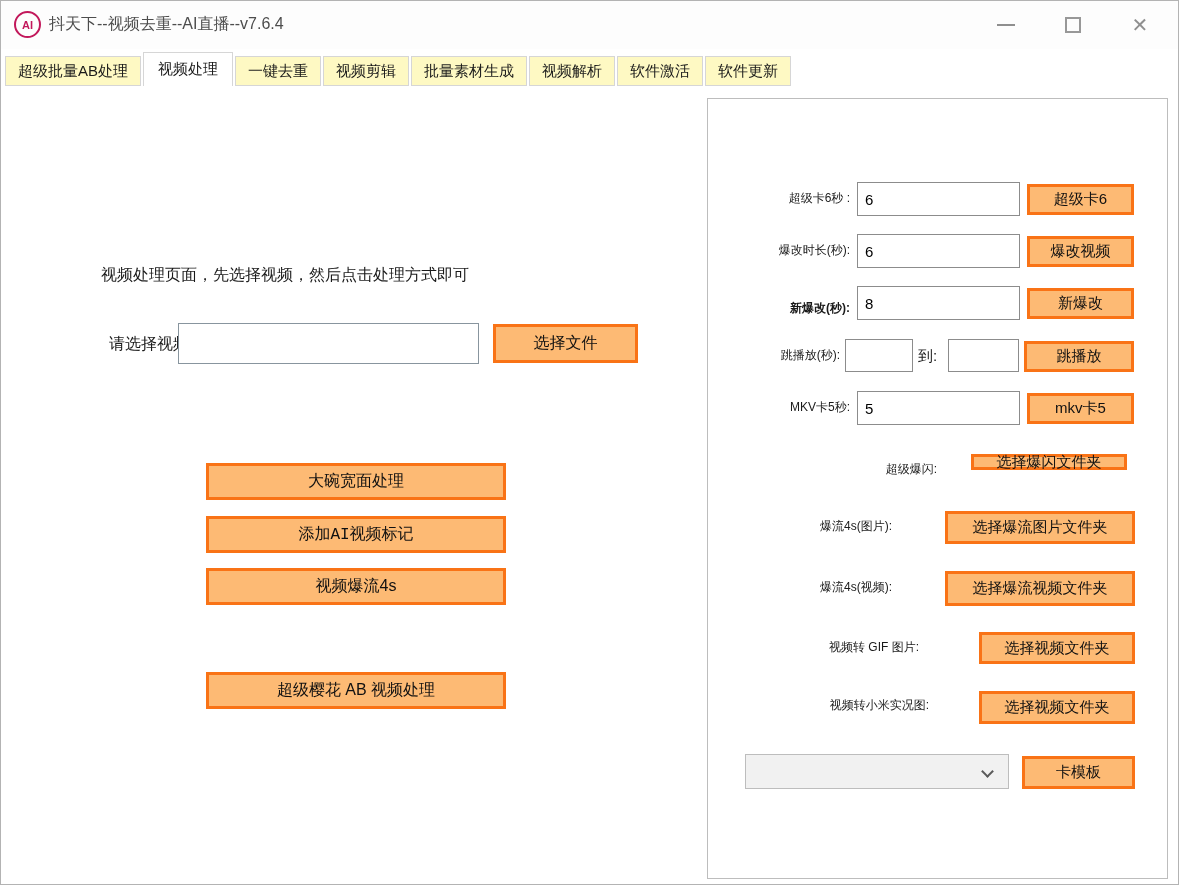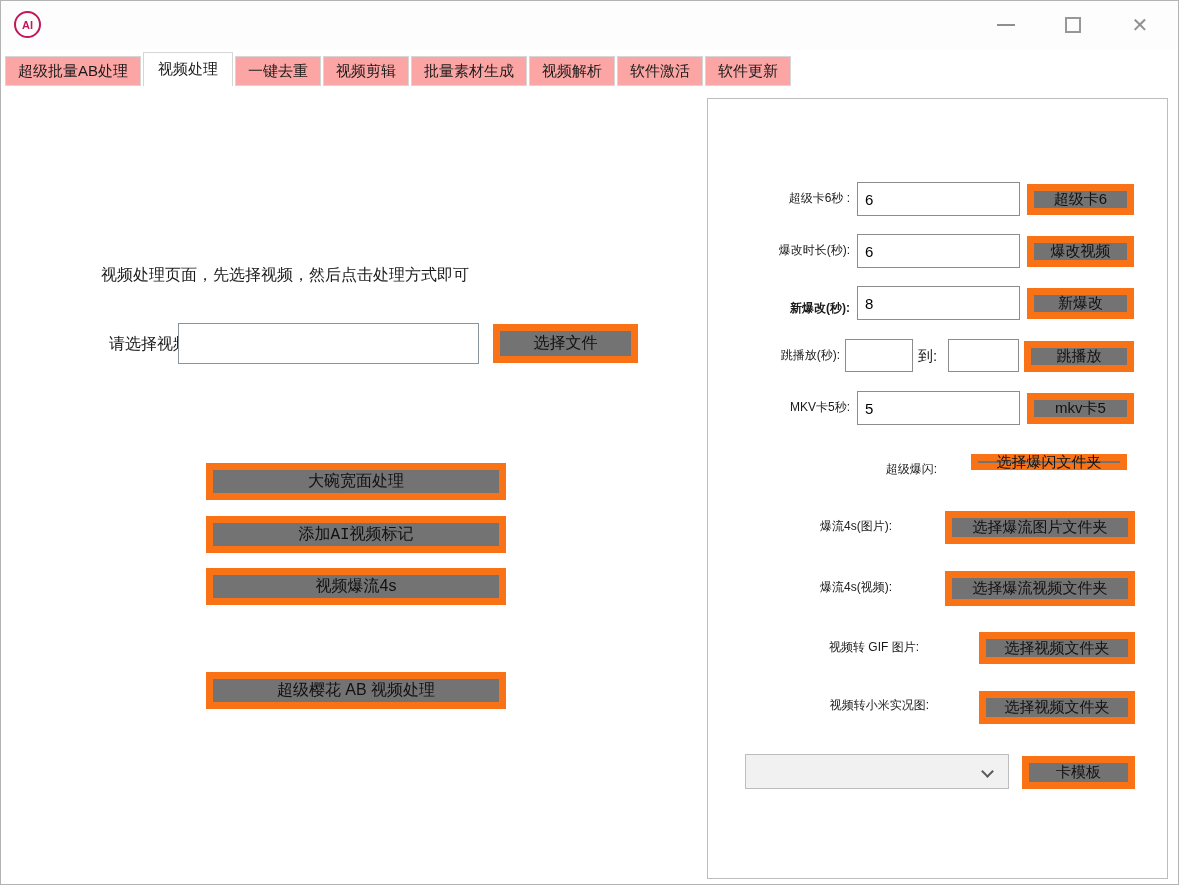--- a/index.html
+++ b/index.html
@@ -22,37 +22,37 @@
   .btn-min { left:982px; }
   .btn-max { left:1049px; }
   .btn-close { left:1116px; }
   .glyph-min { width:18px; border-top:2px solid #8f8f8f; }
   .glyph-max { width:16px; height:16px; border:2px solid #989898; }
   .glyph-close { font-size:20px; color:#8f8f8f; line-height:1; }
   
   .tabstrip { position:absolute; left:4px; top:51px; display:flex; align-items:flex-end; }
   .tab {
     height:30px; padding:0 12px; margin-right:2px;
-    background:#fca5a5; border:1px solid #d6d6d6;
+    background:#fef9c3; border:1px solid #d6d6d6;
     font-size:15px; color:#1a1a1a; display:flex; align-items:center; white-space:nowrap;
     cursor:pointer;
   }
   .tab.active {
     height:34px; background:#ffffff; border-bottom:none; position:relative; z-index:2;
     padding:0 14px;
   }
   
   .intro { position:absolute; left:100px; top:264px; width:510px; text-align:left; font-size:16px; color:#1a1a1a; }
   .sel-label { position:absolute; left:108px; top:333px; font-size:16px; color:#1a1a1a; }
   .sel-input {
     position:absolute; left:177px; top:322px; width:301px; height:41px;
     border:1px solid #88959e; background:#fff; font-size:16px; padding:0 8px; outline:none;
   }
   .btn {
-    background:#737373; border:7px solid #f97316; color:#111;
+    background:#fdba74; border:3px solid #f97316; color:#111;
     display:flex; align-items:center; justify-content:center;
     font-size:16px; cursor:pointer; white-space:nowrap;
     font-family: "Liberation Sans", "DejaVu Sans", sans-serif;
   }
   .sel-file-btn { position:absolute; left:492px; top:323px; width:145px; height:39px; }
   .action-btn { position:absolute; left:205px; width:300px; height:37px;margin-top:8px; }
   .ab-0 { top:454px; } .ab-1 { top:507px;font-family:Liberation Mono, monospace; } .ab-2 { top:559px; } .ab-3 { top:611px; } .ab-4 { top:663px; }
   
   .panel { position:absolute; left:706px; top:97px; width:461px; height:781px; border:1px solid #bdbdbd; background:#fff; }
   .p-label { position:absolute; text-align:right; font-size:12px; color:#1a1a1a; white-space:nowrap; }
@@ -92,20 +92,21 @@
   .dd-value { position:absolute; left:8px; top:8px; font-size:15px; color:#1a1a1a; }
   .tpl-btn { left:314px; top:657px; width:113px; height:33px; }
 </style>
 </head>
 <body>
 
 <div class="window">
 
   <div class="titlebar">
     <div class="logo">AI</div>
+    <div class="title-text">抖天下--视频去重--AI直播--v7.6.4</div>
     <div class="win-btn btn-min">
         <div class="glyph-min"></div>
       </div>
     <div class="win-btn btn-max">
         <div class="glyph-max"></div>
       </div>
     <div class="win-btn btn-close">
         <div class="glyph-close">✕</div>
       </div>
   </div>

